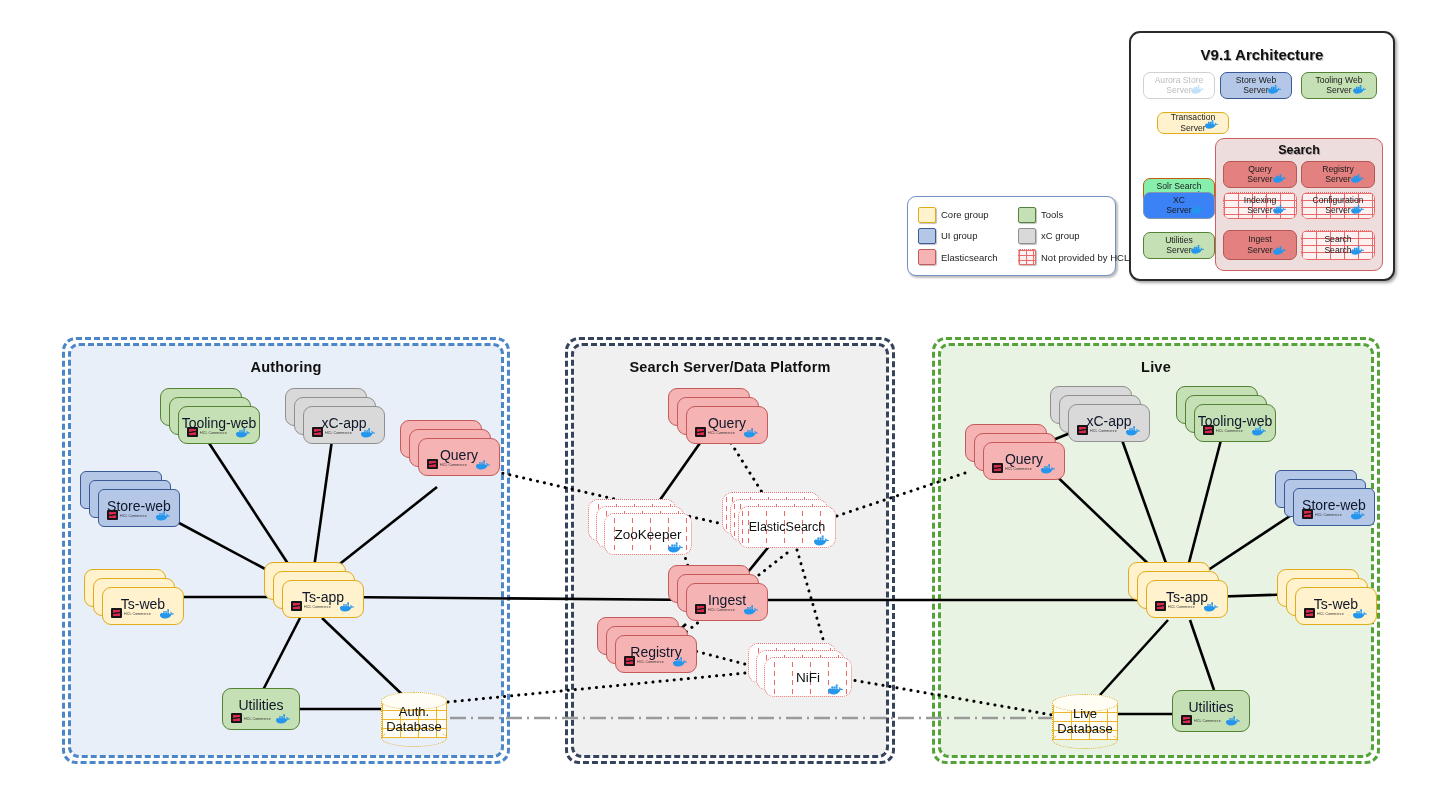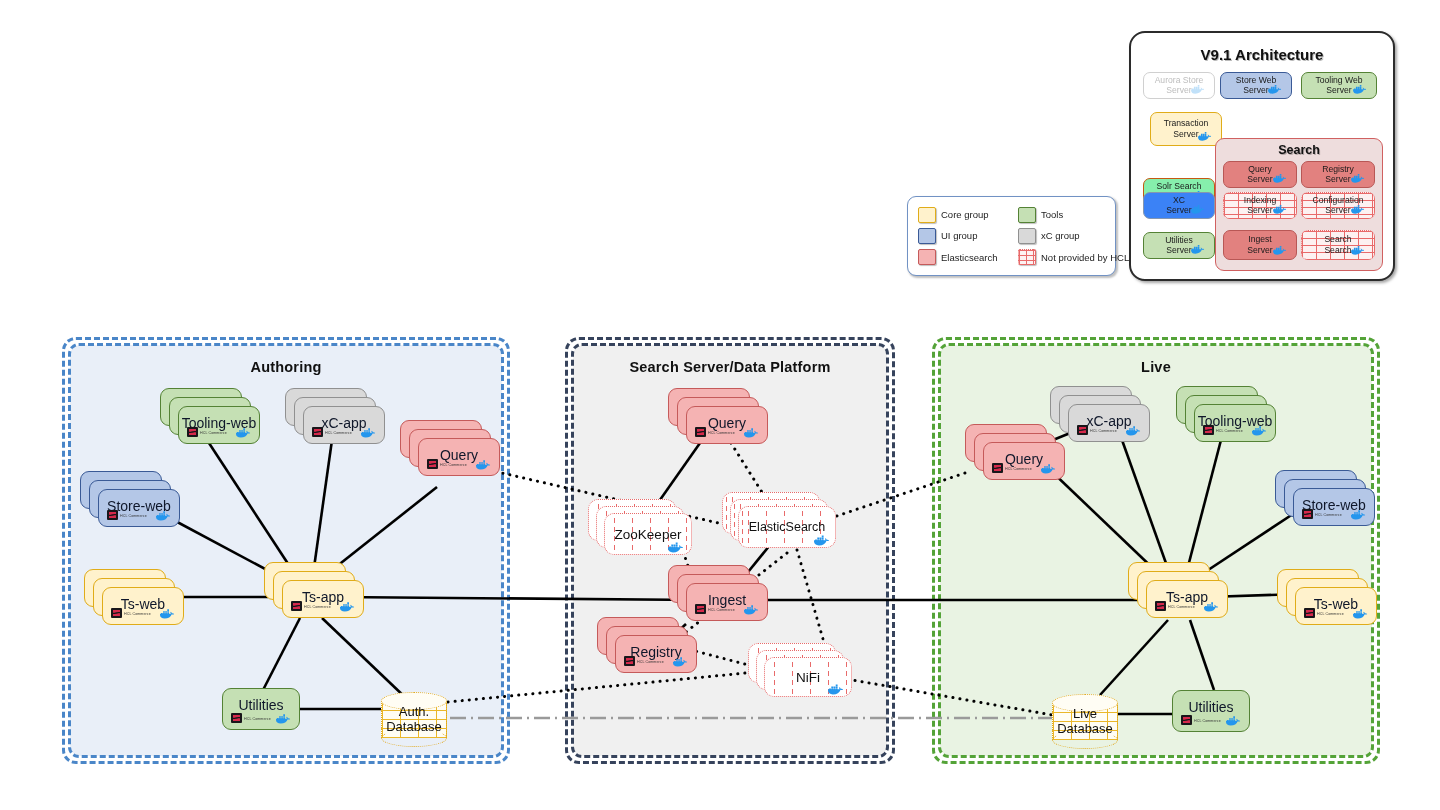--- a/index.html
+++ b/index.html
@@ -37,21 +37,21 @@
           display:flex;align-items:center;justify-content:space-between;}
   .hcl-badge{display:flex;align-items:center;gap:2px;}
   .hcl-mark{width:11px;height:10px;background:#19161a;border-radius:1px;position:relative;}
   .hcl-mark::after{content:"";position:absolute;left:2px;top:2px;width:7px;height:6px;
                    background:#d6294b;clip-path:polygon(0 0,100% 0,100% 35%,35% 35%,35% 55%,100% 55%,100% 100%,0 100%,0 65%,65% 65%,65% 45%,0 45%);}
   .hcl-txt{font-size:3.6px;color:#333;letter-spacing:.1px;transform:translateY(.5px);}
   .whale{width:15px;height:11px;}
 
   
   .p-core  .card{background:#fff2cc;border-color:#e0ac19;}
-  .p-ui    .card{background:#b4c7e7;border-color:#3a5a96;}
+  .p-ui    .card{background:#b4c7e7;border-color:#3a5a96;border-radius:6px;}
   .p-es    .card{background:#f5b3b3;border-color:#c55a5a;}
   .p-tools .card{background:#c5e0b4;border-color:#548235;}
   .p-xc    .card{background:#d9d9d9;border-color:#909090;}
 
   
   .brick{position:absolute;}
   .brick .bk{position:absolute;border:1.7px dotted #e86a6a;border-radius:10px;
              box-sizing:border-box;
              background-color:#fdf1f1;
              background-image:
@@ -102,21 +102,21 @@
   .sw.es{background:#f5b3b3;border-color:#c55a5a;}
   .sw.tools{background:#c5e0b4;border-color:#548235;}
   .sw.xc{background:#d9d9d9;border-color:#909090;}
   .sw.np{border:1.4px dotted #e86a6a;background-color:#fdf1f1;
          background-image:repeating-linear-gradient(#e86a6a 0 1px,transparent 1px 5px),
            repeating-linear-gradient(90deg,#e86a6a 0 1px,transparent 1px 7px);}
   .ltxt{font-size:9.5px;color:#222;white-space:nowrap;}
 
   
   #arch{position:absolute;left:1129px;top:31px;width:262px;height:246px;
-        background:#fff;border:2.2px solid #2b2b2b;border-radius:16px;
+        background:#fff;border:2.2px solid #2b2b2b;border-radius:11px;
         box-shadow:2px 2px 3px rgba(0,0,0,.35);}
   #arch-title{position:absolute;left:0;right:0;top:13px;text-align:center;
               font-weight:bold;font-size:15px;color:#111;
               text-shadow:1px 1px 0 rgba(0,0,0,.28);}
   .abox{position:absolute;border-radius:7px;border:1.5px solid #999;box-sizing:border-box;
         display:flex;flex-direction:column;align-items:center;justify-content:center;
         font-size:8.6px;line-height:1.18;text-align:center;color:#1a1a1a;padding-bottom:1px;}
   .abox .aw{position:absolute;right:9px;bottom:4px;}
   .abox.c-core{background:#fff2cc;border-color:#e0ac19;}
   .abox.c-ui{background:#b4c7e7;border-color:#3a5a96;}
@@ -592,21 +592,21 @@
         </svg>
     </div>
     <div class="abox c-tools" style="left:170px;top:39px;width:76px;height:27px;">
       <span>Tooling Web</span>
       <span>Server</span>
       <svg class="aw" viewBox="0 0 18 13" width="14" height="10">
           <use href="#dockerWhale"></use>
         </svg>
     </div>
 
-    <div class="abox c-core" style="left:19px;top:79px;width:72px;height:34px;text-align:center;">
+    <div class="abox c-core" style="left:26px;top:79px;width:72px;height:22px;text-align:center;">
       <span>Transaction</span>
       <span>Server</span>
       <svg class="aw" viewBox="0 0 18 13" width="14" height="10">
           <use href="#dockerWhale"></use>
         </svg>
     </div>
     <div class="abox c-orange" style="left:12px;top:119px;width:72px;height:27px;">
       <span>Solr Search</span>
       <span>Server</span>
       <svg class="aw" viewBox="0 0 18 13" width="14" height="10">

